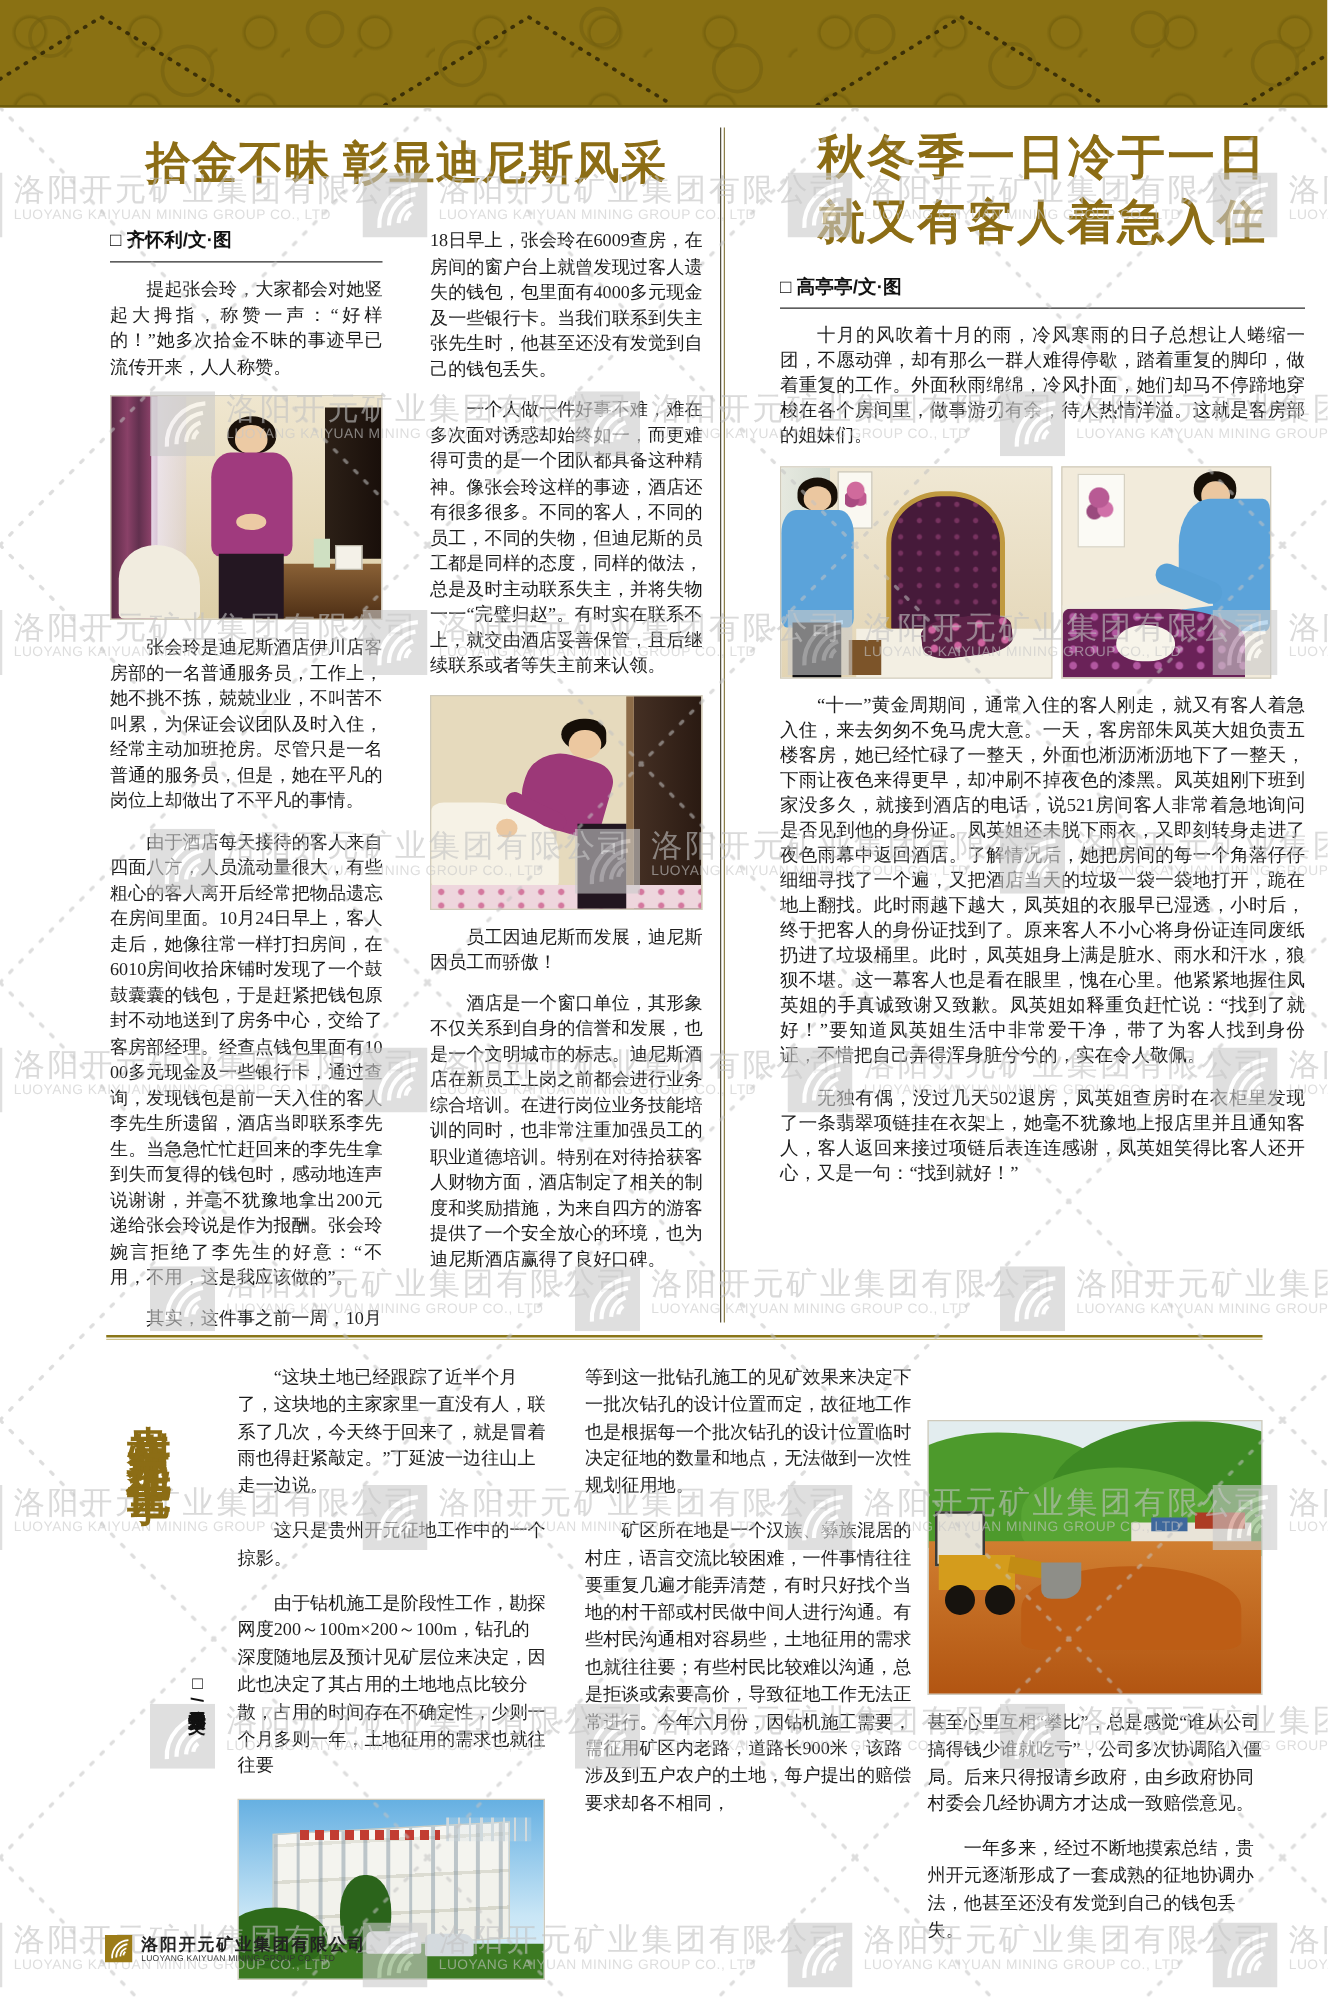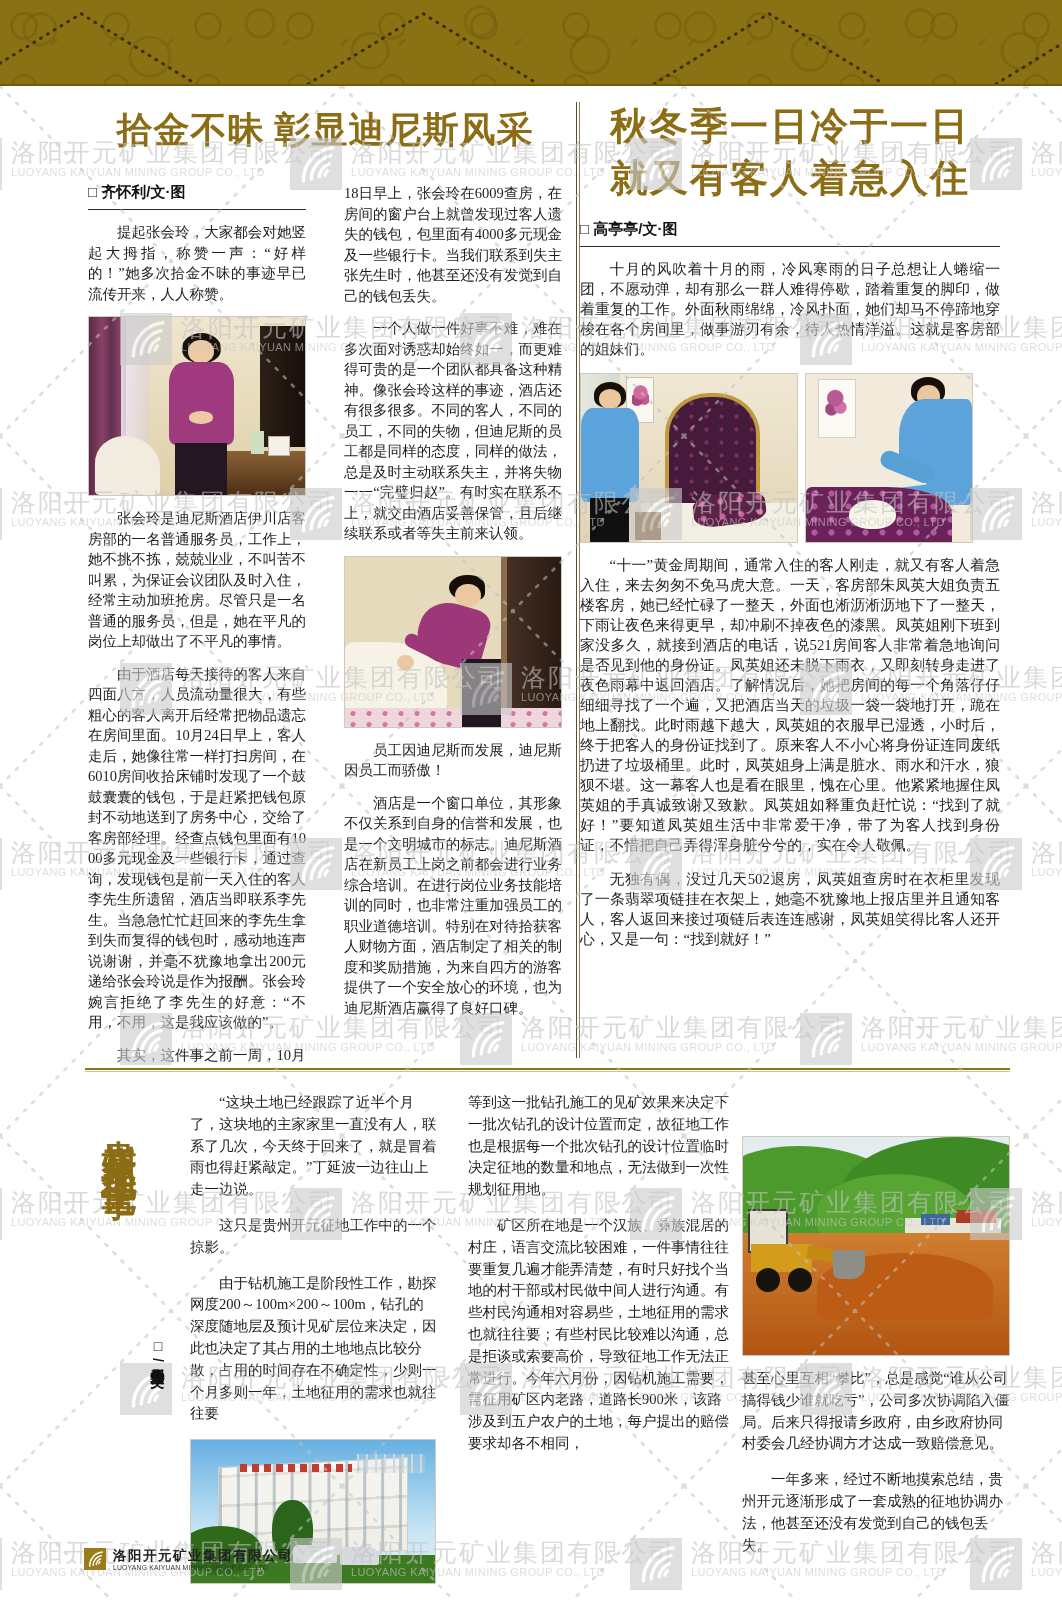--- a/index.html
+++ b/index.html
@@ -34,21 +34,21 @@
 
 #art-left{left:88px;top:106px;width:474px}
 #art-left .title{font-size:36px;font-weight:700;color:#8c6d15;text-align:center;letter-spacing:1px;
   white-space:nowrap;position:relative;z-index:8;font-family:"Liberation Serif","DejaVu Serif",serif}
 #art-left .cols{position:relative;margin-top:28px;height:900px}
 #al-c1{position:absolute;left:0;top:0;width:218px}
 #al-c2{position:absolute;left:256px;top:0;width:218px}
 #art-left p{font-size:14.5px;line-height:20.5px;margin-bottom:12px}
 
 
-#art-right{left:580px;top:100px;width:420px}
+#art-right{left:624px;top:100px;width:420px}
 #art-right .title{font-size:38px;line-height:52px;font-weight:700;color:#8c6d15;text-align:center;
   letter-spacing:2px;position:relative;z-index:8}
 #art-right .byline{margin-top:16px}
 #art-right p{font-size:14.8px;line-height:20px;margin-bottom:14px}
 
 
 #divider-v{position:absolute;left:576px;top:102px;height:956px;width:4px;z-index:3;
   border-left:1px solid #55503c;border-right:1px solid #8d7f4a}
 #divider-h{position:absolute;left:85px;top:1068px;width:925px;height:4px;z-index:3;
   border-top:2px solid #8a7618;border-bottom:1px solid #cfc389}

